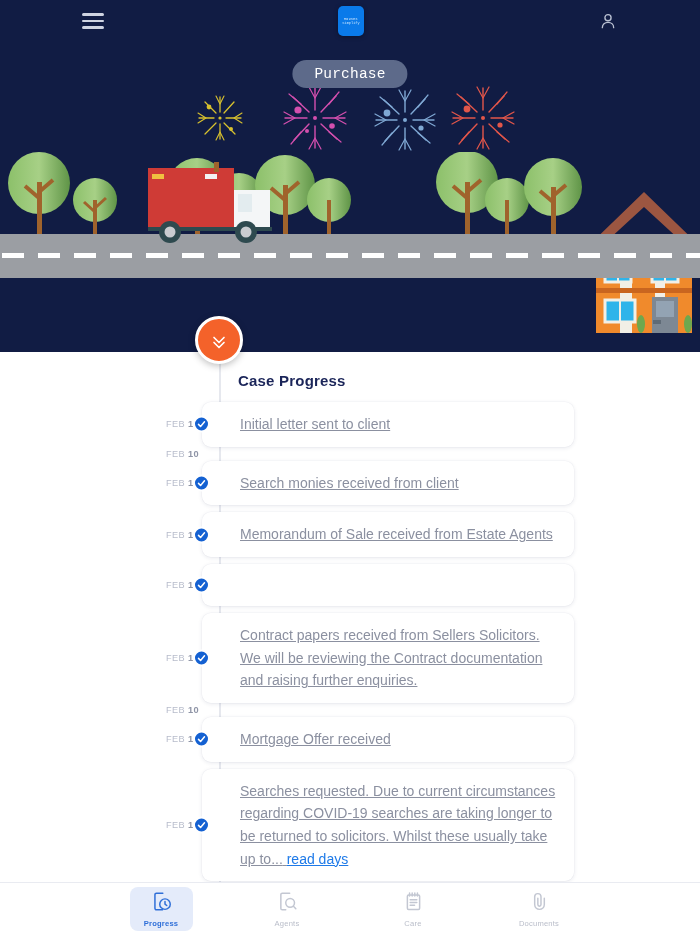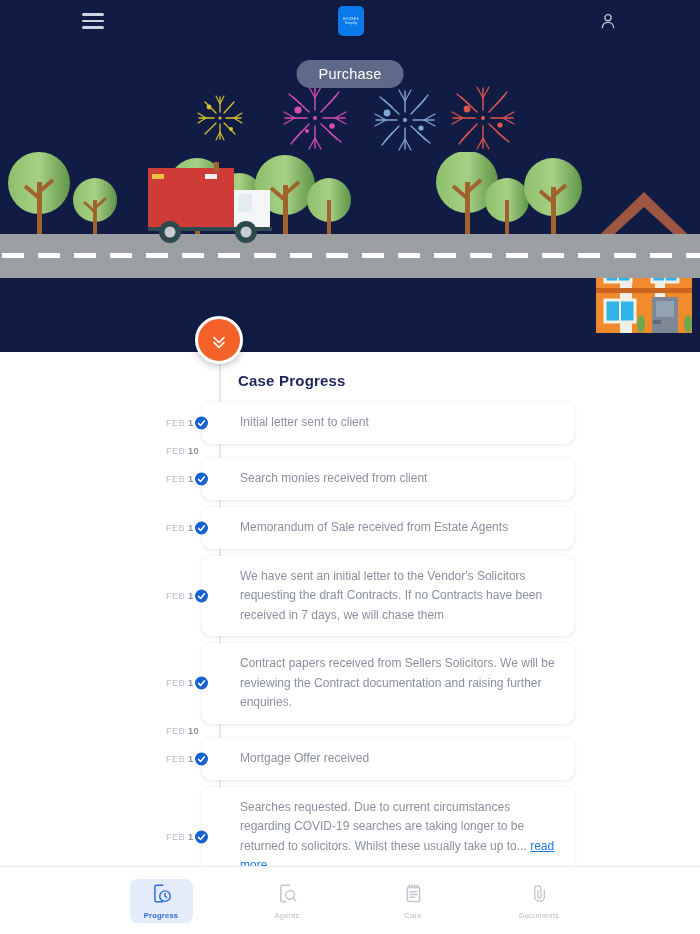--- a/index.html
+++ b/index.html
@@ -10,20 +10,21 @@
     overflow: hidden;
     position: relative;
   }
 
   
   .hero {
     position: relative;
     width: 700px; height: 352px;
     background: #111c44;
     overflow: hidden;
+    font-family: Liberation Mono, monospace;
   }
 
   .topbar {
     position: absolute; top: 0; left: 0; right: 0; height: 42px;
     display: flex; align-items: center; justify-content: space-between;
     padding: 0 82px; z-index: 20;
   }
   .hamburger { width: 22px; cursor: pointer; }
   .hamburger span {
     display: block; height: 2.5px; background: #cfd4e2;
@@ -97,28 +98,28 @@
     position: relative; min-height: 42px;
     display: flex; align-items: center;
   }
   .check {
     position: absolute; left: -9px; top: 50%; transform: translateY(-50%);
     width: 17px; height: 17px; border-radius: 50%;
     background: #1461d2; border: 2px solid #fff;
     display: flex; align-items: center; justify-content: center;
   }
   .card-text {
-    font-size: 12px; color: #8b90a0; line-height: 1.62;
+    font-size: 14px; color: #8b90a0; line-height: 1.62; text-decoration: underline;
   }
   .readmore { color: #1e7ae8; text-decoration: underline; cursor: pointer; }
 
   
   .bottomnav {
     position: absolute; bottom: 0; left: 0;
-    width: 700px; height: 68px;
+    width: 700px; height: 52px;
     background: #fff;
     border-top: 1px solid #e9ebf1;
     display: flex; align-items: center; justify-content: center;
     gap: 63px;
   }
   .navitem {
     width: 63px; display: flex; flex-direction: column;
     align-items: center; gap: 3px; cursor: pointer;
     padding: 4px 0 3px; border-radius: 8px;
   }
@@ -363,21 +364,20 @@
         </div>
       </div>
       <div class="row">
         <div class="row-date"><span>FEB</span> <b>10</b></div>
         <div class="card">
           <div class="check">
             <svg width="9" height="9" viewBox="0 0 24 24" fill="none" stroke="#fff" stroke-width="4" stroke-linecap="round" stroke-linejoin="round">
               <polyline points="4,13 9.5,18.5 20,6"></polyline>
             </svg>
           </div>
-          <div class="card-text"><span>We have sent an initial letter to the Vendor's Solicitors requesting the draft Contracts. If no Contracts have been received in 7 days, we will chase them</span></div>
         </div>
       </div>
       <div class="row">
         <div class="row-date"><span>FEB</span> <b>10</b></div>
         <div class="card">
           <div class="check">
             <svg width="9" height="9" viewBox="0 0 24 24" fill="none" stroke="#fff" stroke-width="4" stroke-linecap="round" stroke-linejoin="round">
               <polyline points="4,13 9.5,18.5 20,6"></polyline>
             </svg>
           </div>
@@ -399,21 +399,21 @@
         </div>
       </div>
       <div class="row">
         <div class="row-date"><span>FEB</span> <b>10</b></div>
         <div class="card">
           <div class="check">
             <svg width="9" height="9" viewBox="0 0 24 24" fill="none" stroke="#fff" stroke-width="4" stroke-linecap="round" stroke-linejoin="round">
               <polyline points="4,13 9.5,18.5 20,6"></polyline>
             </svg>
           </div>
-          <div class="card-text"><span>Searches requested.  Due to current circumstances regarding COVID-19 searches are taking longer to be returned to solicitors.  Whilst these usually take up to...</span> <span class="readmore">read more</span></div>
+          <div class="card-text"><span>Searches requested.  Due to current circumstances regarding COVID-19 searches are taking longer to be returned to solicitors.  Whilst these usually take up to...</span> <span class="readmore">read days</span></div>
         </div>
       </div>
     </div>
 </div>
 
 <div class="bottomnav" id="bottomnav">
     <div class="navitem active">
       <span><svg width="21" height="21" viewBox="0 0 24 24" fill="none" stroke="#2f6fd8" stroke-width="1.7" stroke-linecap="round" stroke-linejoin="round">
           <path d="M13.5 2.5H6.2A1.7 1.7 0 0 0 4.5 4.2v15.6a1.7 1.7 0 0 0 1.7 1.7h7"></path>
           <circle cx="16" cy="15" r="6"></circle>

